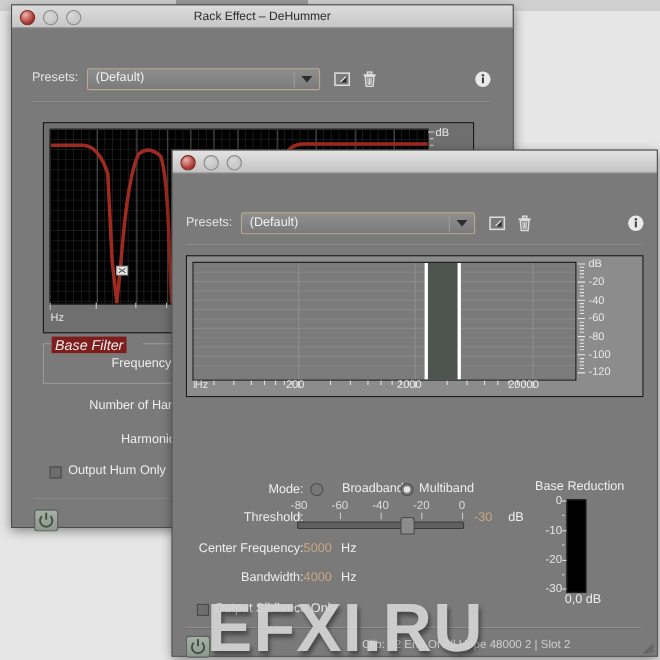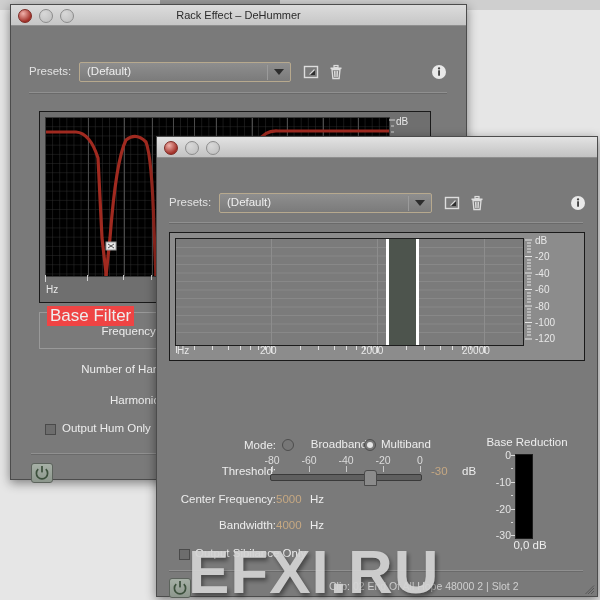--- a/index.html
+++ b/index.html
@@ -42,21 +42,21 @@
   
   .graph-dk{position:absolute;background:#000;border:1px solid #3a3a3a;overflow:hidden;}
   .graph-frame{position:absolute;background:#6f6f6f;border:1px solid #1a1a1a;}
   .axis-label{position:absolute;font-size:10px;color:#e8e8e8;}
   .axis-num{position:absolute;font-size:10px;color:#e8e8e8;}
 
   
   .groupbox{position:absolute;border:1px solid #999;border-top:none;}
   .groupbox .gtop-l{position:absolute;top:0;left:0;height:1px;background:#999;}
   .groupbox .gtop-r{position:absolute;top:0;right:0;height:1px;background:#999;}
-  .group-title{position:absolute;font-size:17px;color:#ededed;background:#ef4444;padding:0 3px;}
+  .group-title{position:absolute;font-size:13px;color:#ededed;background:#7f1d1d;padding:0 3px;font-style:italic;}
 
   .ctl-label{position:absolute;font-size:11.5px;color:#ededed;text-align:right;}
   .val-text{position:absolute;font-size:11.5px;color:#c6a882;}
   .unit-text{position:absolute;font-size:11.5px;color:#ededed;}
 
   .checkbox{position:absolute;width:11px;height:11px;background:#6d6d6d;
             border:1px solid #4a4a4a;box-sizing:border-box;}
   .radio{position:absolute;width:12px;height:12px;border-radius:50%;
          background:#777;border:1px solid #4d4d4d;box-sizing:border-box;}
   .radio.on::after{content:"";position:absolute;left:2px;top:2px;width:6px;height:6px;

